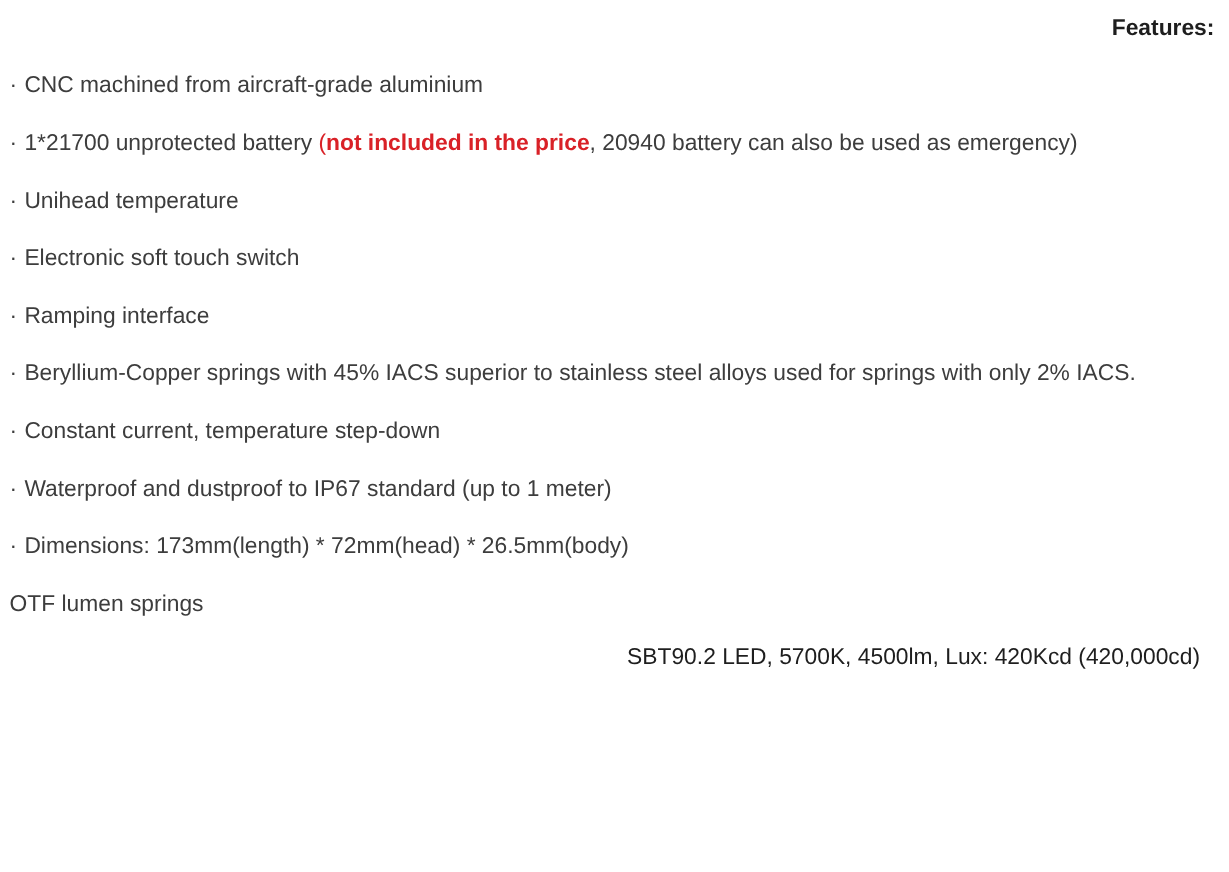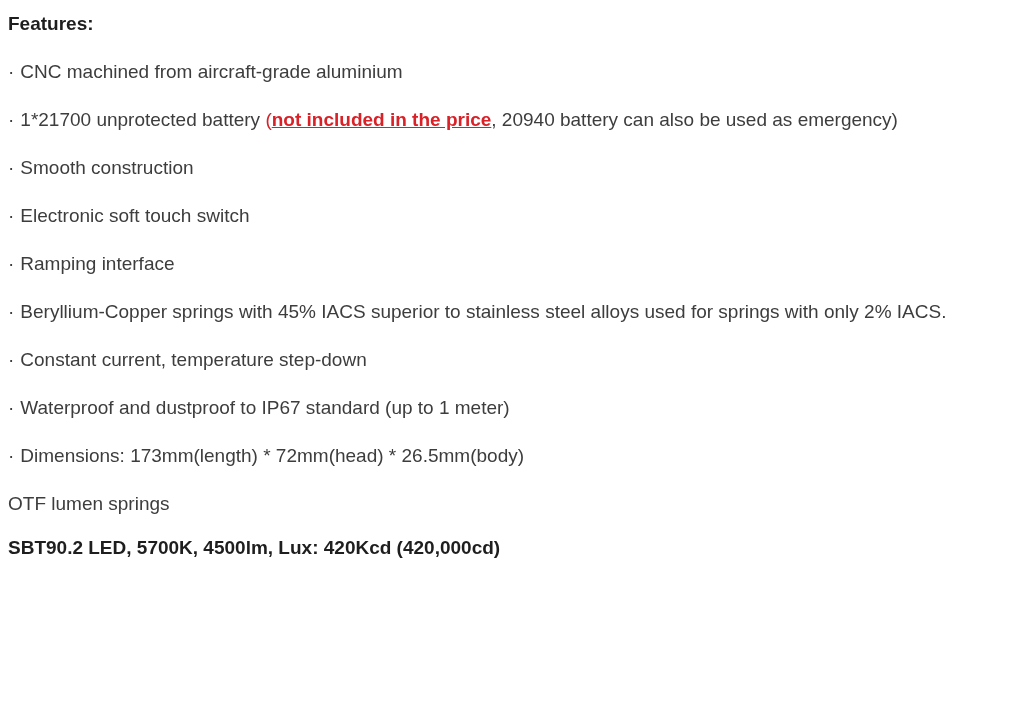--- a/index.html
+++ b/index.html
@@ -16,54 +16,55 @@
     font-family: "Liberation Sans", sans-serif;
     font-size: 19px;
     line-height: 32px;
     color: #3d3d3d;
     background: #ffffff;
   }
   .heading {
     margin: 0 0 12px 0;
     font-weight: bold;
     color: #1e1e1e;
+    text-align: right;
   }
   p.feature, p.plain {
     margin: 16px 0 12px 0;
   }
   p.bold-line {
-    margin: 0;
-    font-weight: bold;
+    margin: 12px;
+    font-weight: normal;
     color: #1e1e1e;
+    text-align: right;
   }
   .bullet {
     margin-right: 6px;
   }
   .seg-red {
     color: #d92127;
   }
   .seg-red-bold {
     color: #d92127;
     font-weight: bold;
-    text-decoration: underline;
   }
 </style>
 </head>
 <body>
 
 <div class="page">
   <p class="heading">Features:</p>
   <div id="features-list">
   <p class="feature"><span class="bullet">·</span><span class="segs"><span>CNC machined from aircraft-grade aluminium</span></span></p>
 
 
   <p class="feature"><span class="bullet">·</span><span class="segs"><span>1*21700 unprotected battery </span><span class="seg-red">(</span><span class="seg-red-bold">not included in the price</span><span>, 20940 battery can also be used as emergency)</span></span></p>
 
 
-  <p class="feature"><span class="bullet">·</span><span class="segs"><span>Smooth construction</span></span></p>
+  <p class="feature"><span class="bullet">·</span><span class="segs"><span>Unihead temperature</span></span></p>
 
 
   <p class="feature"><span class="bullet">·</span><span class="segs"><span>Electronic soft touch switch</span></span></p>
 
   <p class="feature"><span class="bullet">·</span><span class="segs"><span>Ramping interface</span></span></p>
 
   <p class="feature"><span class="bullet">·</span><span class="segs"><span>Beryllium-Copper springs with 45% IACS superior to stainless steel alloys used for springs with only 2% IACS.</span></span></p>
 
   <p class="feature"><span class="bullet">·</span><span class="segs"><span>Constant current, temperature step-down</span></span></p>
 

